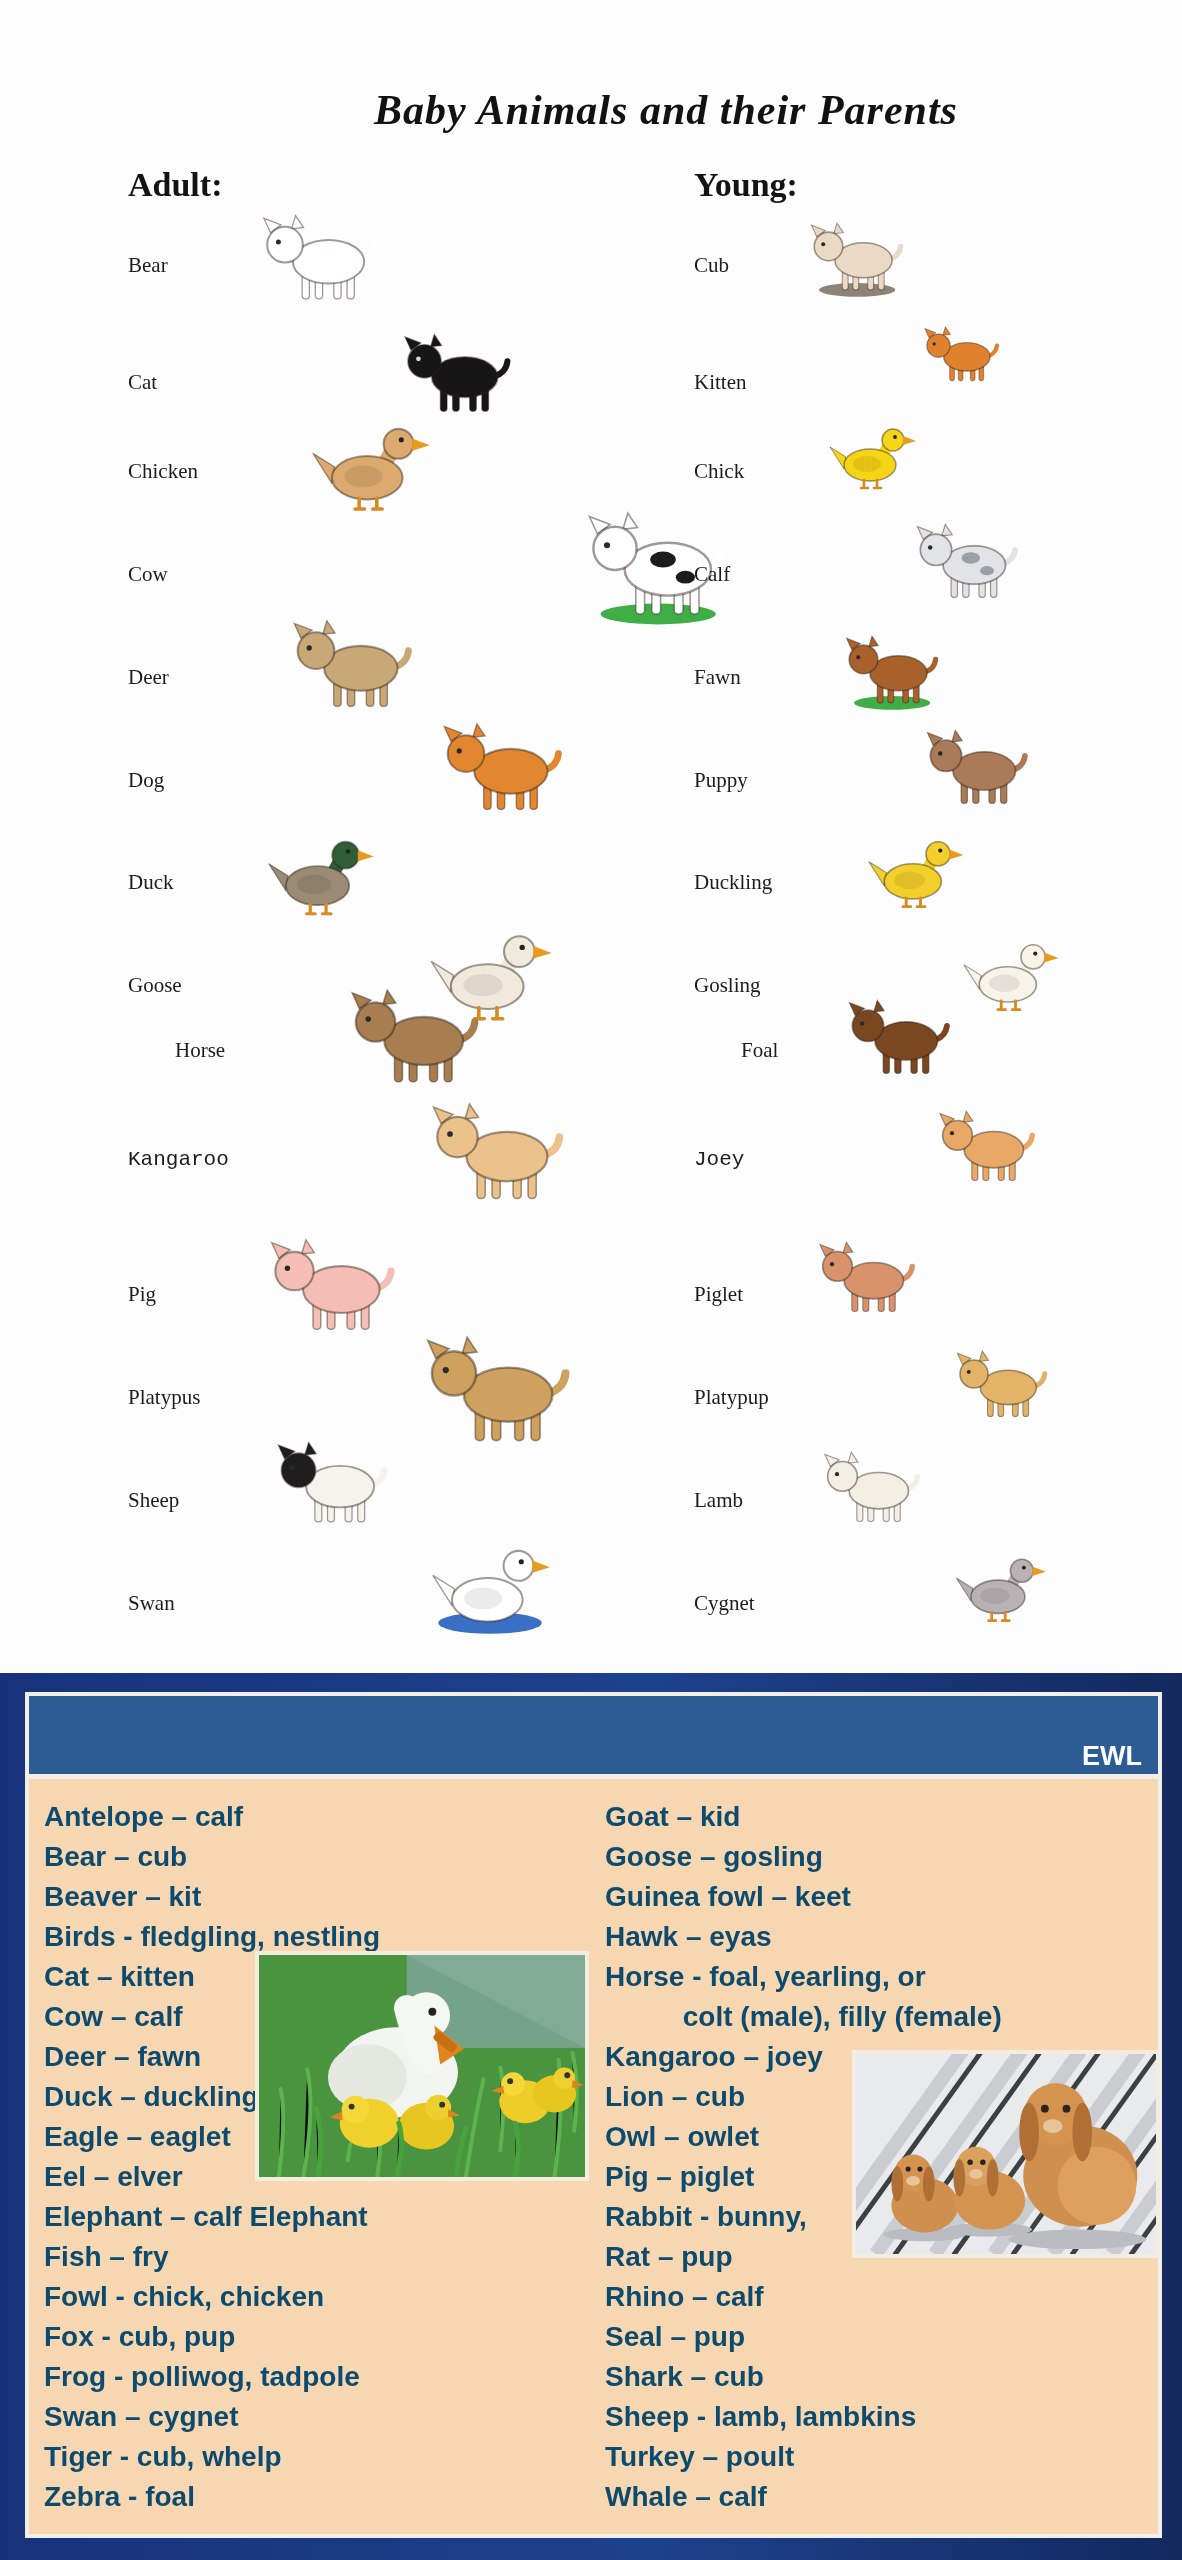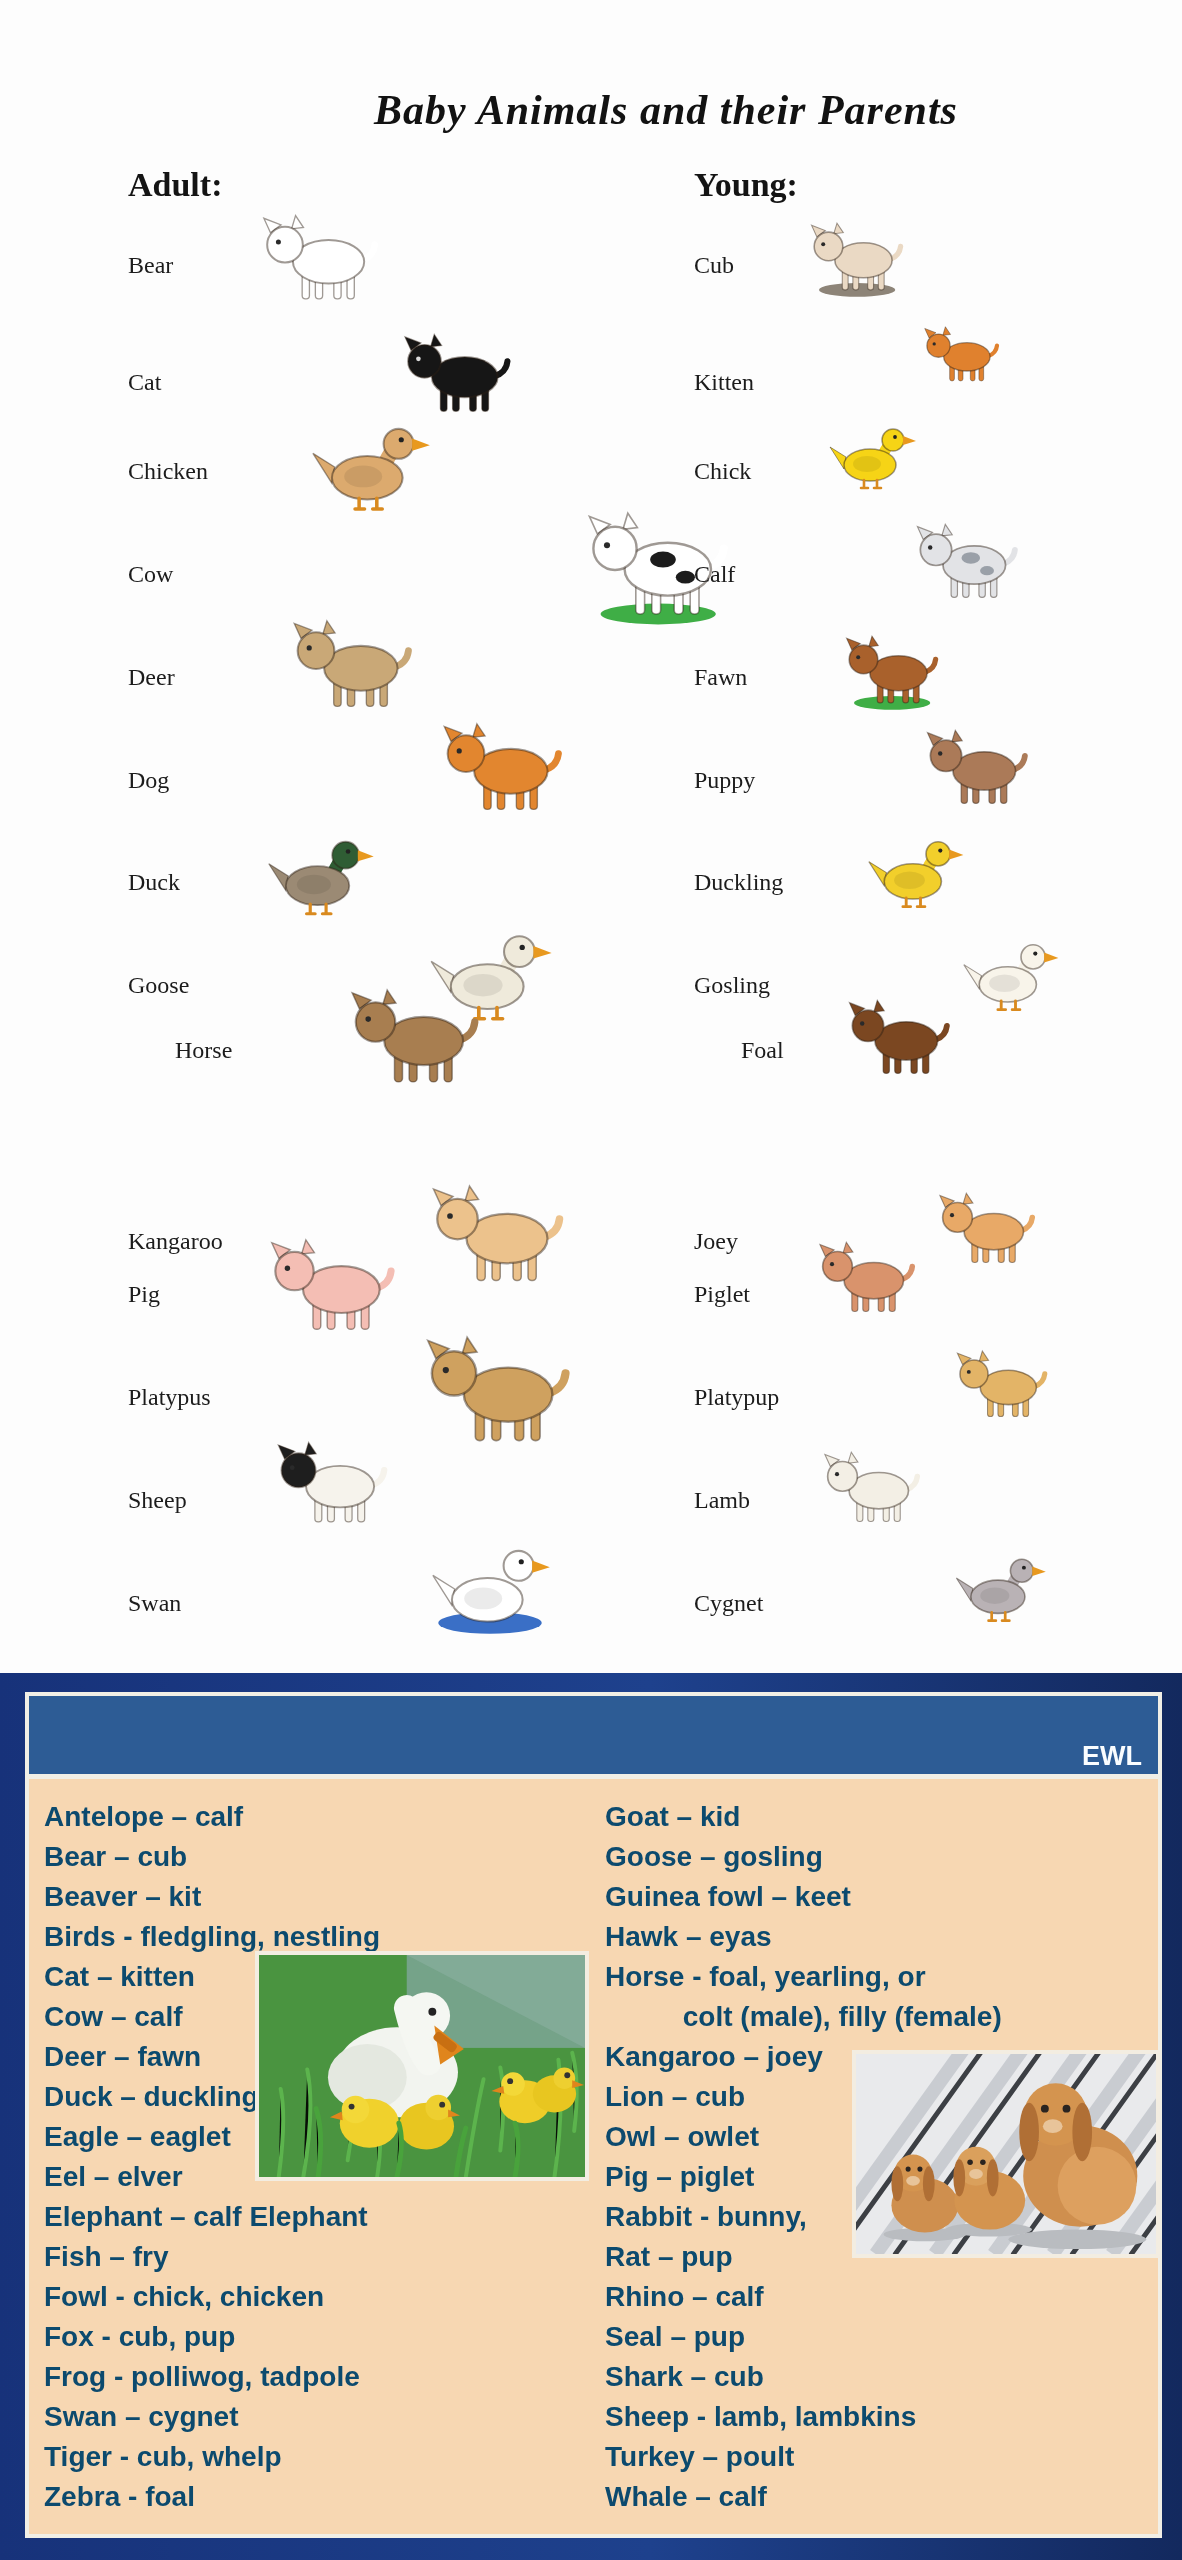--- a/index.html
+++ b/index.html
@@ -7,21 +7,21 @@
   .page{position:relative;width:1182px;height:2560px;overflow:hidden;}
 
   
   .top-section{position:absolute;top:0;left:0;width:1182px;height:1673px;background:#fdfdfd;}
   .main-title{position:absolute;top:86px;left:150px;width:1032px;margin:0;text-align:center;
     font-size:42px;font-weight:bold;color:#121212;letter-spacing:1px;font-style:italic;}
   .col-head{position:absolute;top:166px;font-size:34px;font-weight:bold;color:#141414;}
   .col-head.adult{left:128px;}
   .col-head.young{left:694px;}
   .row{position:absolute;left:0;width:100%;height:104px;}
-  .lbl{position:absolute;top:50%;transform:translateY(-50%);font-size:24px;color:#1c1c1c;}
+  .lbl{position:absolute;top:50%;transform:translateY(-50%);font-size:21px;color:#1c1c1c;}
   .adult-lbl{left:128px;}
   .young-lbl{left:694px;}
   .icon{position:absolute;}
   .icon svg{display:block;width:100%;height:100%;}
 
   
   .bottom-section{position:absolute;top:1673px;left:0;width:1182px;height:887px;
     background:linear-gradient(90deg,#17327a 0%,#1e418d 55%,#13295e 100%);}
   .card{position:absolute;left:25px;top:19px;width:1137px;height:846px;background:#f7d7b2;
     border:4px solid #f1efe6;box-sizing:border-box;}
@@ -355,21 +355,21 @@
               <rect x="72" y="46" width="5.5" height="19" rx="2.5" fill="#7b4721" stroke="rgba(45,32,20,0.45)" stroke-width="1"></rect>
               <ellipse cx="58" cy="37" rx="27" ry="16.5" fill="#7b4721" stroke="rgba(45,32,20,0.45)" stroke-width="1.5"></ellipse>
               <polygon points="14,15 9,4 22,9" fill="#7b4721" stroke="rgba(45,32,20,0.45)" stroke-width="1"></polygon>
               <polygon points="30,12 33,2 39,11" fill="#7b4721" stroke="rgba(45,32,20,0.45)" stroke-width="1"></polygon>
               <circle cx="25" cy="24" r="13.5" fill="#7b4721" stroke="rgba(45,32,20,0.45)" stroke-width="1.5"></circle>
               <circle cx="20" cy="22" r="1.9" fill="#2a2a2a"></circle>
             </svg>
           </span>
   </div>
 
-  <div class="row" style="top: 1189px;">
+  <div class="row" style="top: 1107px; font-family: Liberation Mono, monospace;">
     <span class="lbl adult-lbl">Kangaroo</span>
     <span class="icon adult-icon" style="left: 420px; width: 150px; height: 108px; top: calc(50% - 58px);">
             <svg viewBox="0 0 100 72" xmlns="http://www.w3.org/2000/svg">
               <path d="M83 36 q9 -3 10 -12" stroke="#ecc28c" stroke-width="5" fill="none" stroke-linecap="round"></path>
               <rect x="38" y="46" width="5.5" height="19" rx="2.5" fill="#ecc28c" stroke="rgba(45,32,20,0.45)" stroke-width="1"></rect>
               <rect x="48" y="46" width="5.5" height="19" rx="2.5" fill="#ecc28c" stroke="rgba(45,32,20,0.45)" stroke-width="1"></rect>
               <rect x="62" y="46" width="5.5" height="19" rx="2.5" fill="#ecc28c" stroke="rgba(45,32,20,0.45)" stroke-width="1"></rect>
               <rect x="72" y="46" width="5.5" height="19" rx="2.5" fill="#ecc28c" stroke="rgba(45,32,20,0.45)" stroke-width="1"></rect>
               <ellipse cx="58" cy="37" rx="27" ry="16.5" fill="#ecc28c" stroke="rgba(45,32,20,0.45)" stroke-width="1.5"></ellipse>
               <polygon points="14,15 9,4 22,9" fill="#ecc28c" stroke="rgba(45,32,20,0.45)" stroke-width="1"></polygon>

